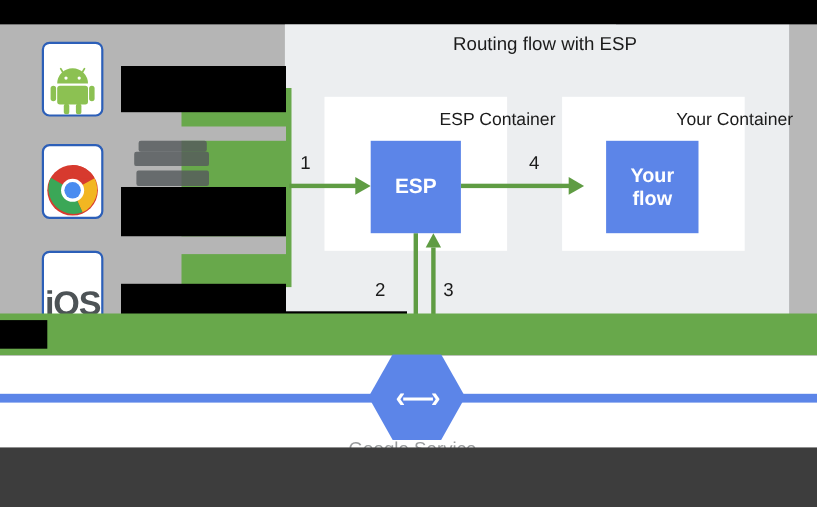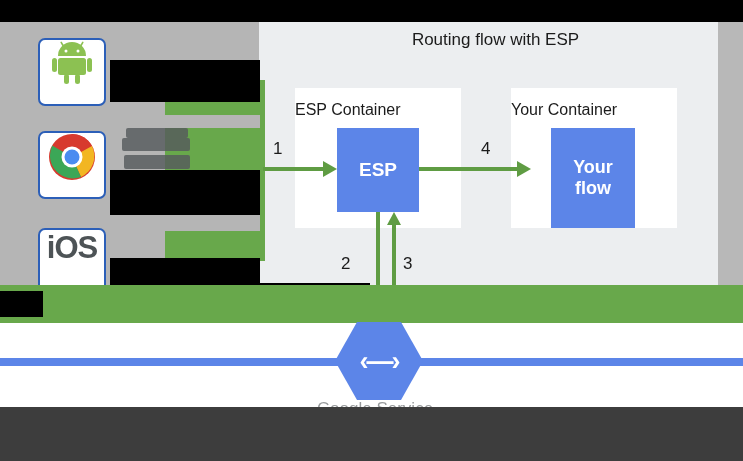--- a/index.html
+++ b/index.html
@@ -29,43 +29,43 @@
   #blur-3{left:124px;top:155px;width:66px;height:14px;}
   #grayspacer-1{left:110px;top:115px;width:150px;height:13px;background:#b5b5b5;}
   #grayspacer-2{left:110px;top:215px;width:150px;height:16px;background:#b5b5b5;}
 
   
   #green-block{left:165px;top:80px;width:100px;height:181px;background:#68a84b;}
   #green-band-bottom{left:0px;top:285px;width:743px;height:38px;background:#68a84b;}
 
   
   .tile{background:#ffffff;border:2px solid #2c5fb8;border-radius:7px;
-        width:68px;height:68px;box-sizing:border-box;
-        display:flex;align-items:flex-start;justify-content:center;}
+        width:56px;height:68px;box-sizing:border-box;
+        display:flex;align-items:flex-end;justify-content:center;}
   #tile-android{left:38px;top:38px;}
   #tile-chrome{left:38px;top:131px;}
   #tile-ios{left:38px;top:228px;}
   .ios-text{font-size:31px;font-weight:bold;color:#4d5356;letter-spacing:-1px;}
 
   
   #diagram-title{left:259px;top:30px;width:473px;text-align:center;
      font-size:17px;color:#1b1b1b;}
 
   
   .subcontainer{background:#ffffff;}
   #esp-container{left:295px;top:88px;width:166px;height:140px;}
   #your-container{left:511px;top:88px;width:166px;height:140px;}
   .container-label{position:absolute;left:0;top:13px;width:100%;
-     text-align:left;font-size:16px;color:#1b1b1b;}
+     text-align:right;font-size:16px;color:#1b1b1b;padding-left:44px;}
 
   
   .bluebox{background:#5c85e8;color:#ffffff;font-weight:bold;
       display:flex;align-items:center;justify-content:center;text-align:center;}
   #esp-box{left:337px;top:128px;width:82px;height:84px;font-size:19px;}
-  #yourcode-box{left:551px;top:128px;width:84px;height:100px;font-size:18px;line-height:1.18;}
+  #yourcode-box{left:551px;top:128px;width:84px;height:84px;font-size:18px;line-height:1.18;}
 
   
   .gline{background:#5f9c43;}
   #arrow1-line{left:263px;top:167px;width:62px;height:4px;}
   #arrow1-head{left:323px;top:161px;width:0;height:0;
      border-top:8px solid transparent;border-bottom:8px solid transparent;
      border-left:14px solid #5f9c43;}
   #arrow4-line{left:419px;top:167px;width:100px;height:4px;}
   #arrow4-head{left:517px;top:161px;width:0;height:0;
      border-top:8px solid transparent;border-bottom:8px solid transparent;

